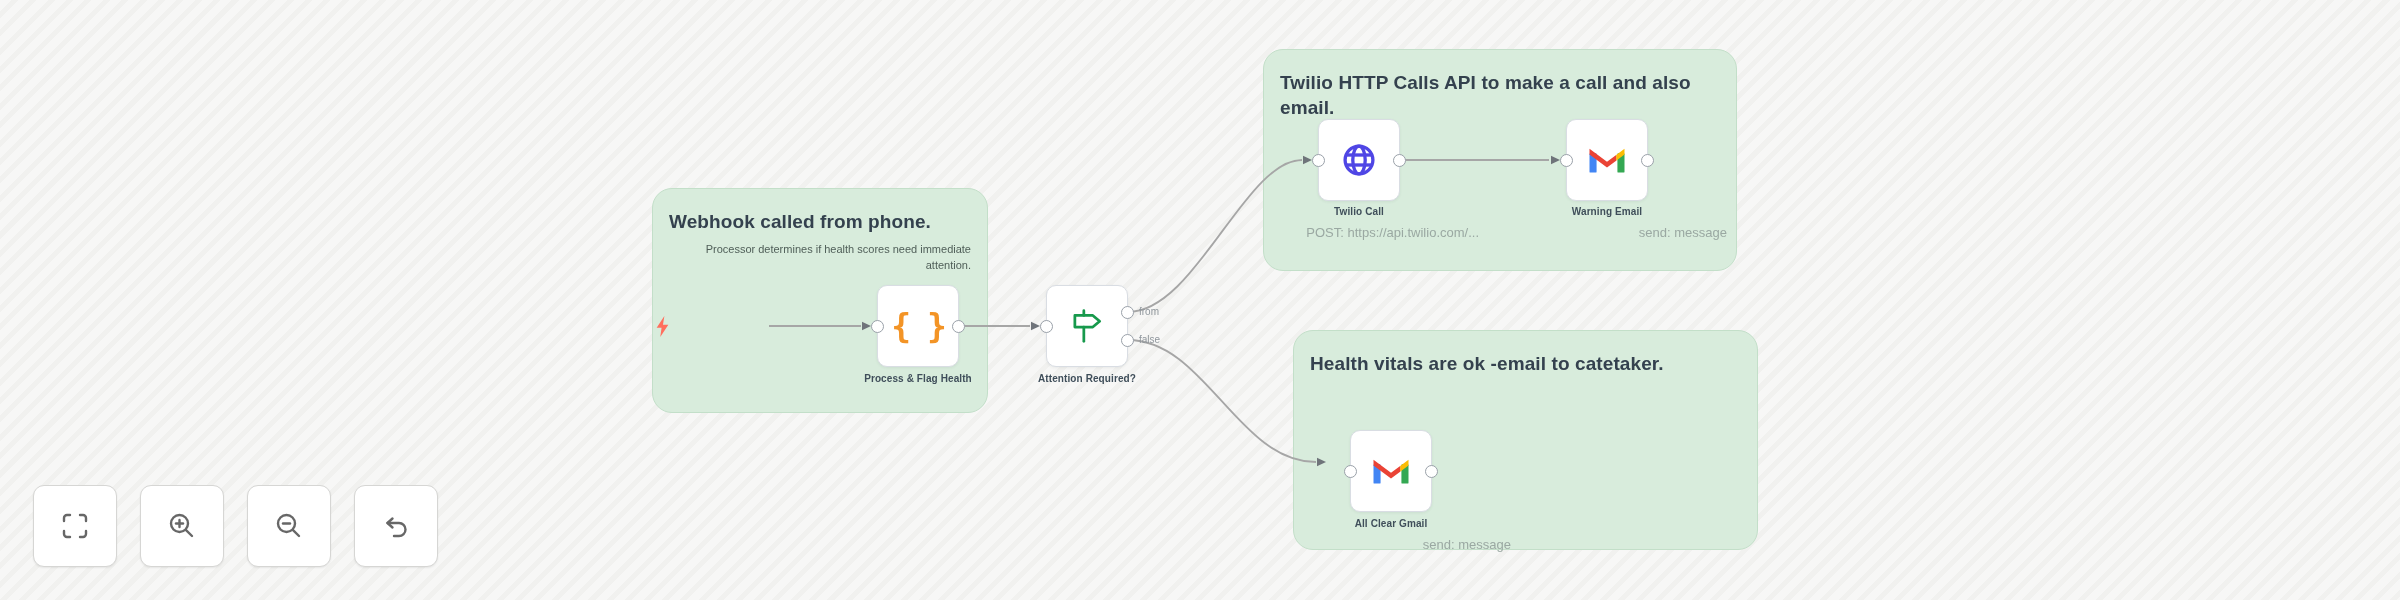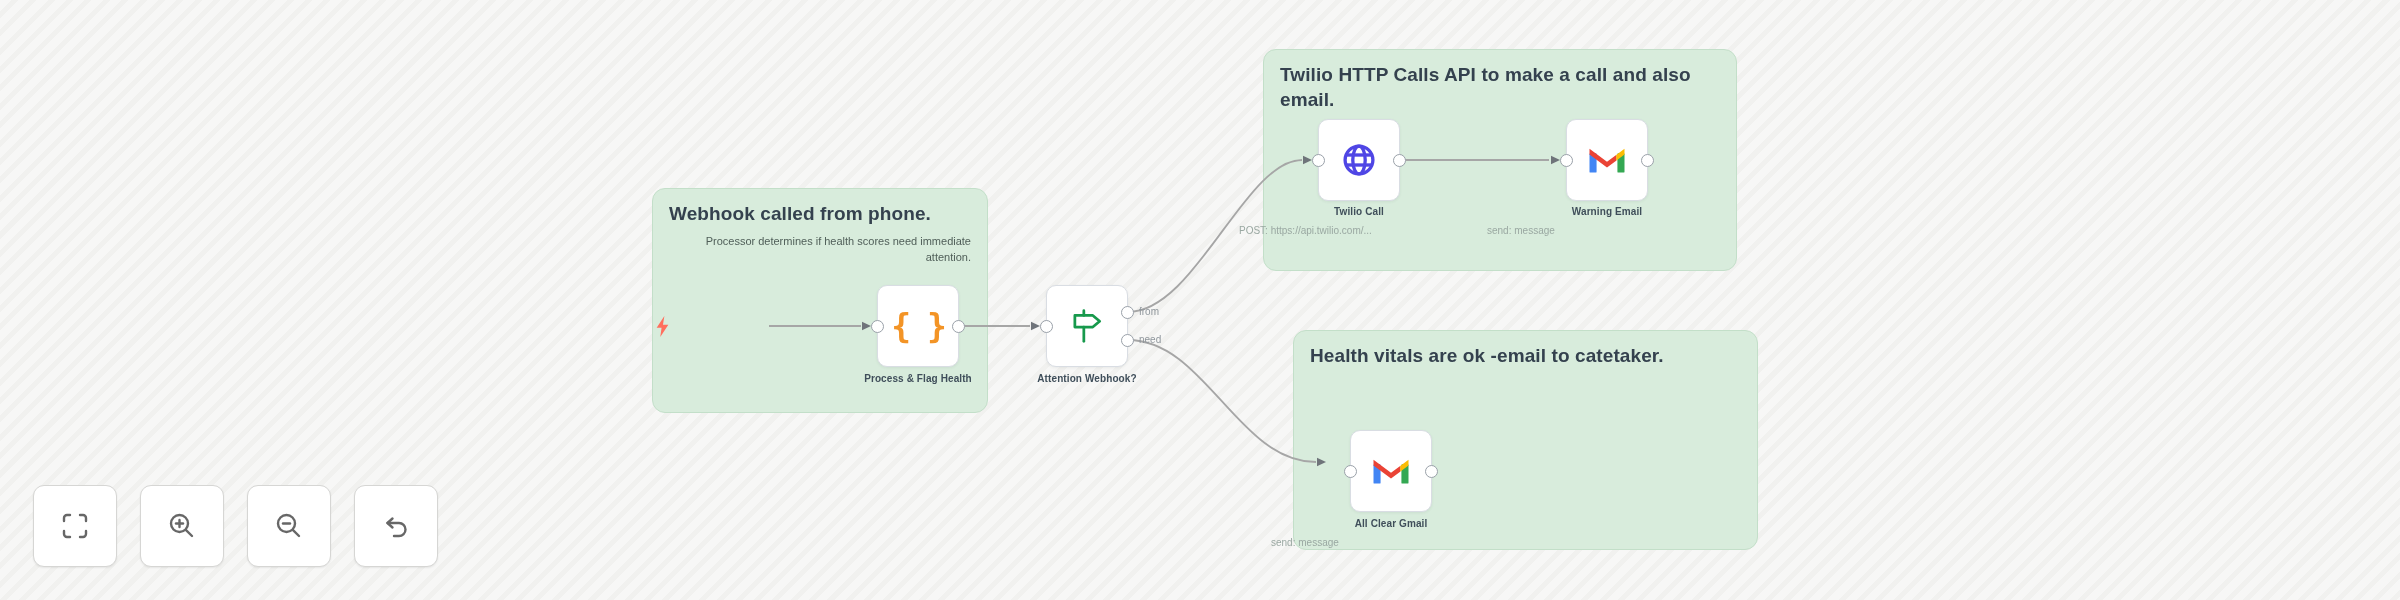--- a/index.html
+++ b/index.html
@@ -9,23 +9,23 @@
   }
   html,body{margin:0;padding:0;}
   body{font-family:"Liberation Sans","DejaVu Sans",sans-serif;}
   #canvas{
     position:relative;width:2400px;height:600px;overflow:hidden;
     background-color:#f7f7f5;
     background-image:repeating-linear-gradient(135deg,#f7f7f6 0px,#f7f7f6 8px,#f1f1ef 8px,#f1f1ef 13px);
   }
   
   .sticky{
-    position:absolute;z-index:1;border-radius:13px;
+    position:absolute;z-index:1;border-radius:20px;
     background:var(--sticky-bg);border:1px solid var(--sticky-border);
-    padding:13px 16px;box-sizing:border-box;
+    padding:21px 16px;box-sizing:border-box;
   }
   .sticky-title{font-size:19px;font-weight:700;color:#34414e;line-height:1.3;letter-spacing:.1px;}
   .sticky-desc{margin-top:7px;font-size:11px;color:#4f5e58;line-height:1.45;text-align:right;}
   
   #wires{position:absolute;left:0;top:0;z-index:2;}
   #wires path{fill:none;stroke:var(--line);stroke-width:1.8px;}
   #wires polygon{fill:var(--arrow);stroke:none;}
   
   .node{position:absolute;z-index:3;}
   .node-box{
@@ -42,21 +42,21 @@
   .port.in{left:-7px;top:34px;}
   .port.out{right:-7px;top:34px;}
   .port-label{
     position:absolute;font-size:10px;color:var(--portlabel);white-space:nowrap;z-index:4;
   }
   .node-label{
     position:absolute;width:220px;text-align:center;font-size:10px;font-weight:700;
     color:var(--label);white-space:nowrap;letter-spacing:.1px;
   }
   .node-sublabel{
-    position:absolute;width:240px;text-align:left;font-size:10px;
+    position:absolute;width:240px;text-align:right;font-size:13px;
     color:var(--sublabel);white-space:nowrap;
   }
   .braces{font-family:"DejaVu Sans Mono","Liberation Mono",monospace;font-size:33px;font-weight:700;color:#f39426;line-height:1;letter-spacing:-2px;}
   .bolt{position:absolute;z-index:3;}
   
   #toolbar{position:absolute;left:33px;top:485px;z-index:5;display:flex;gap:23px;}
   .tool-btn{
     width:84px;height:82px;background:#fff;border:1px solid #d6d6d4;border-radius:11px;
     box-shadow:0 1px 2px rgba(0,0,0,.07);display:flex;align-items:center;justify-content:center;
     cursor:pointer;padding:0;
@@ -113,22 +113,22 @@
           <line x1="15" y1="3.5" x2="15" y2="8"></line>
           <path d="M6.5 8 H23.5 L30 13.5 L23.5 19 H6.5 Z"></path>
           <line x1="15" y1="19" x2="15" y2="32.5"></line>
         </g>
       </svg>
       <span class="port in"></span>
       <span class="port out" style="top:20px;"></span>
       <span class="port out" style="top:48px;"></span>
     </div>
     <span class="port-label" style="left:93px;top:21px;">from</span>
-    <span class="port-label" style="left:93px;top:49px;">need</span>
-    <div class="node-label" style="left:-69px;top:88px;">Attention Webhook?</div>
+    <span class="port-label" style="left:93px;top:49px;">false</span>
+    <div class="node-label" style="left:-69px;top:88px;">Attention Required?</div>
   </div>
 
   <div class="node" style="left:1318px;top:119px;width:82px;height:82px;">
     <div class="node-box">
       <svg width="40" height="40" viewBox="0 0 36 36">
         <g fill="none" stroke="#4f46e5" stroke-width="3">
           <circle cx="18" cy="18" r="12.5"></circle>
           <ellipse cx="18" cy="18" rx="5.6" ry="12.5"></ellipse>
           <line x1="6" y1="13.5" x2="30" y2="13.5"></line>
           <line x1="6" y1="22.5" x2="30" y2="22.5"></line>

